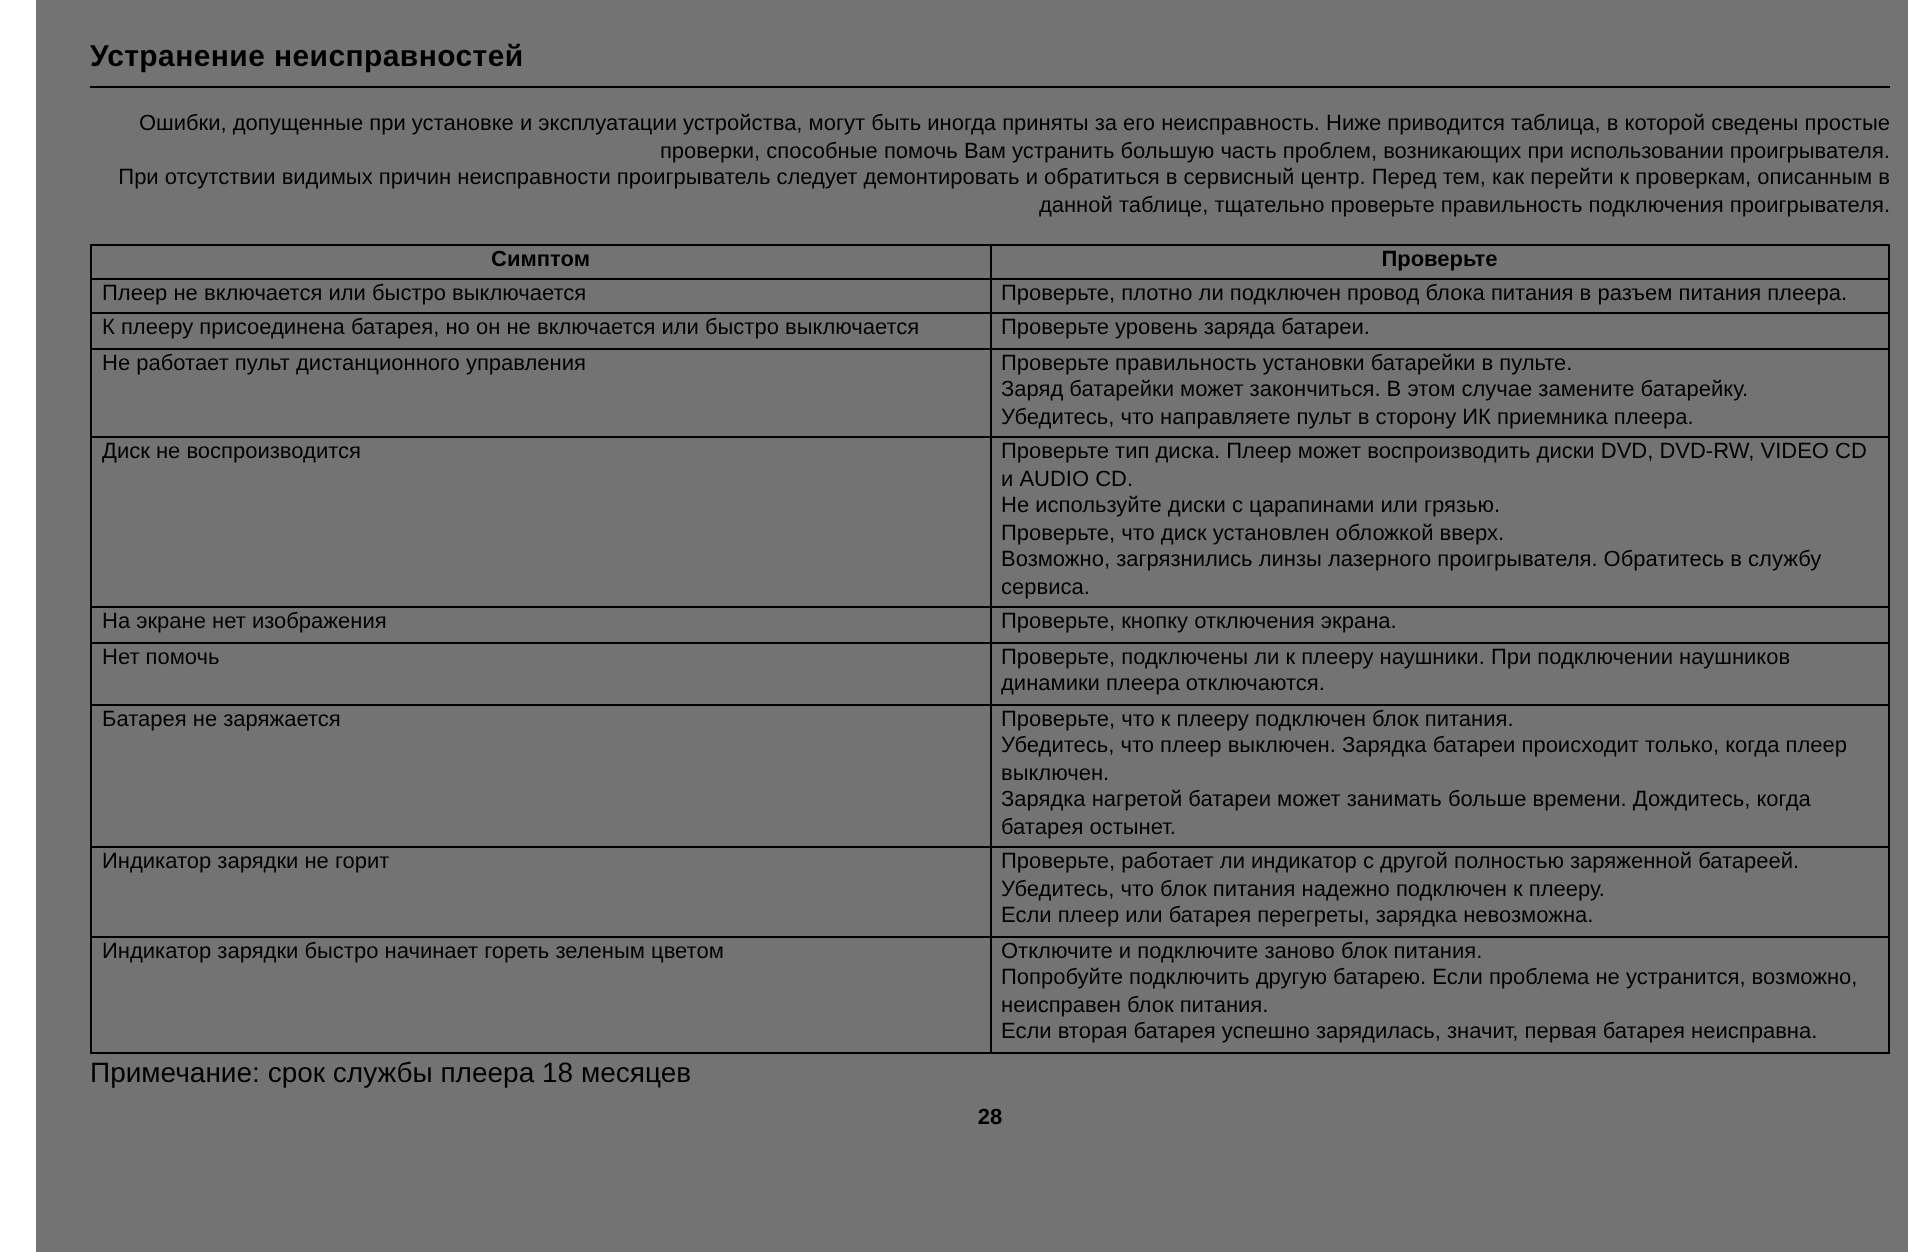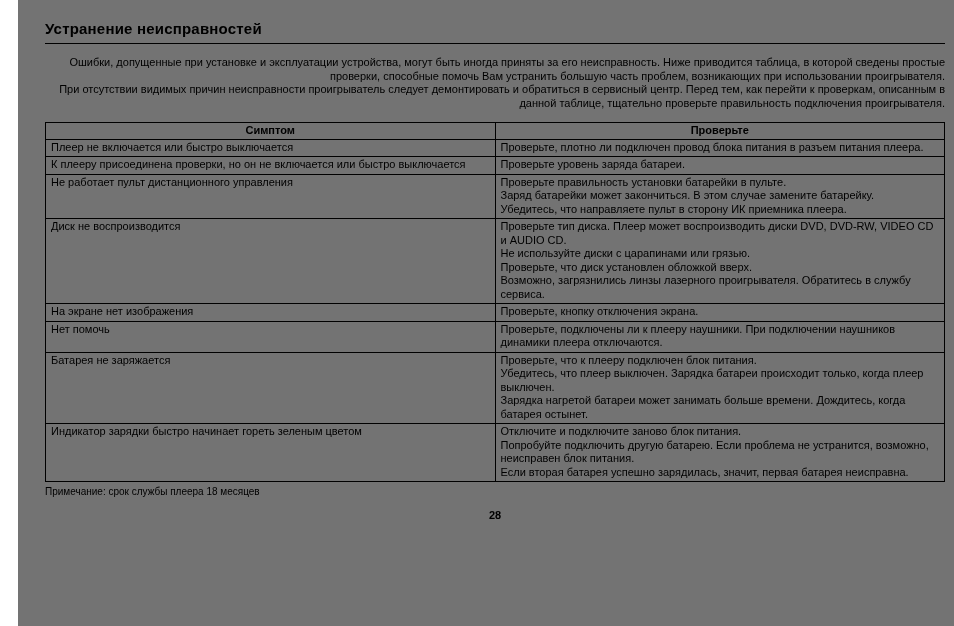--- a/index.html
+++ b/index.html
@@ -47,21 +47,21 @@
   }
   .troubleshooting-table th {
     text-align: center;
     font-weight: bold;
     padding-top: 1px;
     padding-bottom: 1px;
   }
   .col-symptom { width: 50%; }
   .col-check { width: 50%; }
   .note {
-    font-size: 10px;
+    font-size: 14px;
     line-height: 13.5px;
     margin-top: 3px;
   }
   .page-number {
     text-align: center;
     font-size: 11px;
     font-weight: bold;
     margin-top: 10px;
   }
 </style>
@@ -87,21 +87,21 @@
         <th>Симптом</th>
         <th>Проверьте</th>
       </tr>
     </thead>
     <tbody>
       <tr>
         <td>Плеер не включается или быстро выключается</td>
         <td>Проверьте, плотно ли подключен провод блока питания в разъем питания плеера.</td>
       </tr>
       <tr>
-        <td>К плееру присоединена проверки, но он не включается или быстро выключается</td>
+        <td>К плееру присоединена батарея, но он не включается или быстро выключается</td>
         <td>Проверьте уровень заряда батареи.</td>
       </tr>
       <tr>
         <td>Не работает пульт дистанционного управления</td>
         <td>Проверьте правильность установки батарейки в пульте.
 Заряд батарейки может закончиться. В этом случае замените батарейку.
 Убедитесь, что направляете пульт в сторону ИК приемника плеера.</td>
       </tr>
       <tr>
         <td>Диск не воспроизводится</td>
@@ -118,20 +118,26 @@
         <td>Нет помочь</td>
         <td>Проверьте, подключены ли к плееру наушники. При подключении наушников динамики плеера отключаются.</td>
       </tr>
       <tr>
         <td>Батарея не заряжается</td>
         <td>Проверьте, что к плееру подключен блок питания.
 Убедитесь, что плеер выключен. Зарядка батареи происходит только, когда плеер выключен.
 Зарядка нагретой батареи может занимать больше времени. Дождитесь, когда батарея остынет.</td>
       </tr>
       <tr>
+        <td>Индикатор зарядки не горит</td>
+        <td>Проверьте, работает ли индикатор с другой полностью заряженной батареей.
+Убедитесь, что блок питания надежно подключен к плееру.
+Если плеер или батарея перегреты, зарядка невозможна.</td>
+      </tr>
+      <tr>
         <td>Индикатор зарядки быстро начинает гореть зеленым цветом</td>
         <td>Отключите и подключите заново блок питания.
 Попробуйте подключить другую батарею. Если проблема не устранится, возможно, неисправен блок питания.
 Если вторая батарея успешно зарядилась, значит, первая батарея неисправна.</td>
       </tr>
     </tbody>
   </table>
 
   <div class="note">Примечание: срок службы плеера 18 месяцев</div>
 

